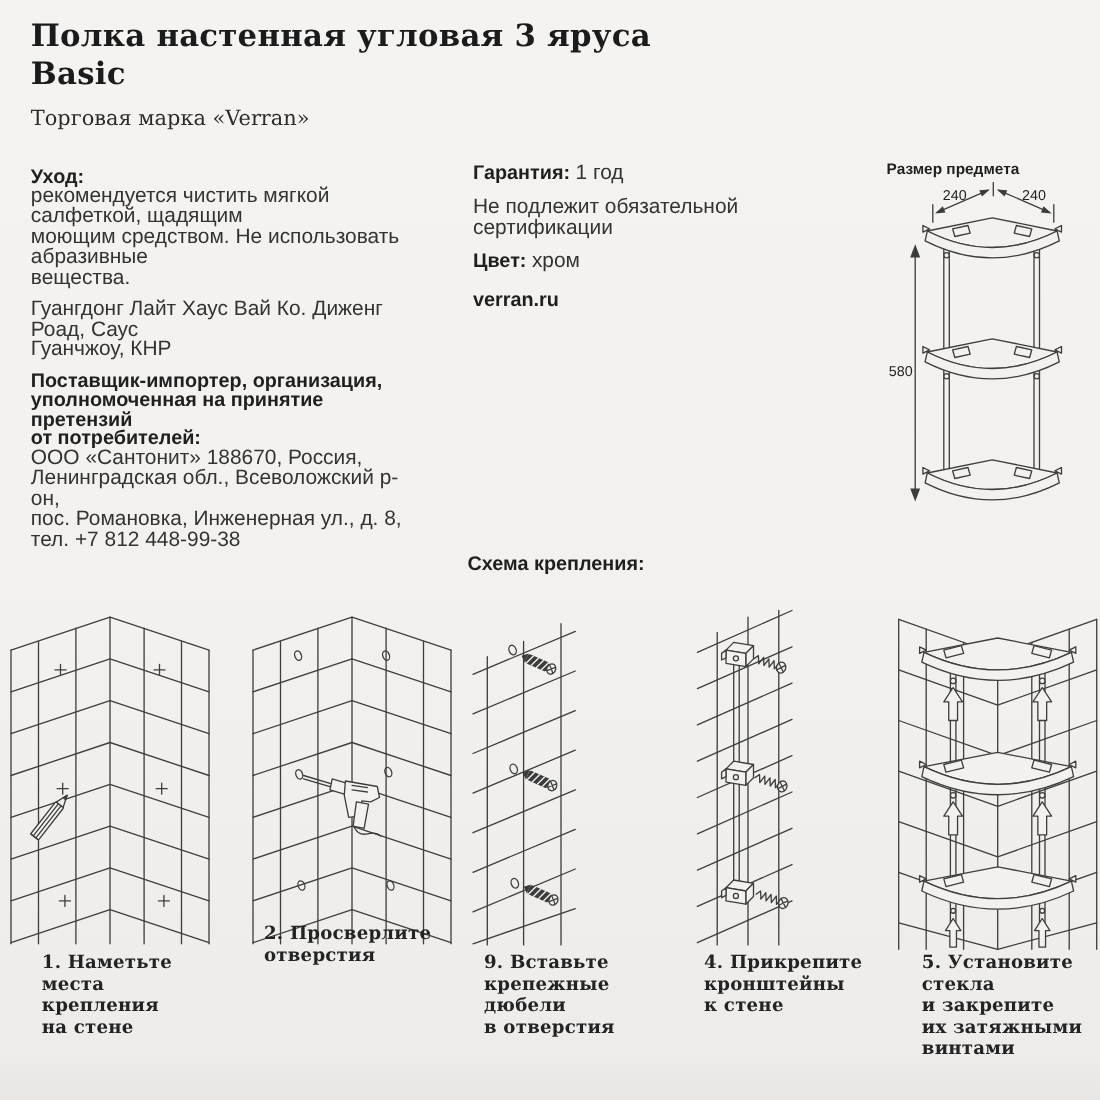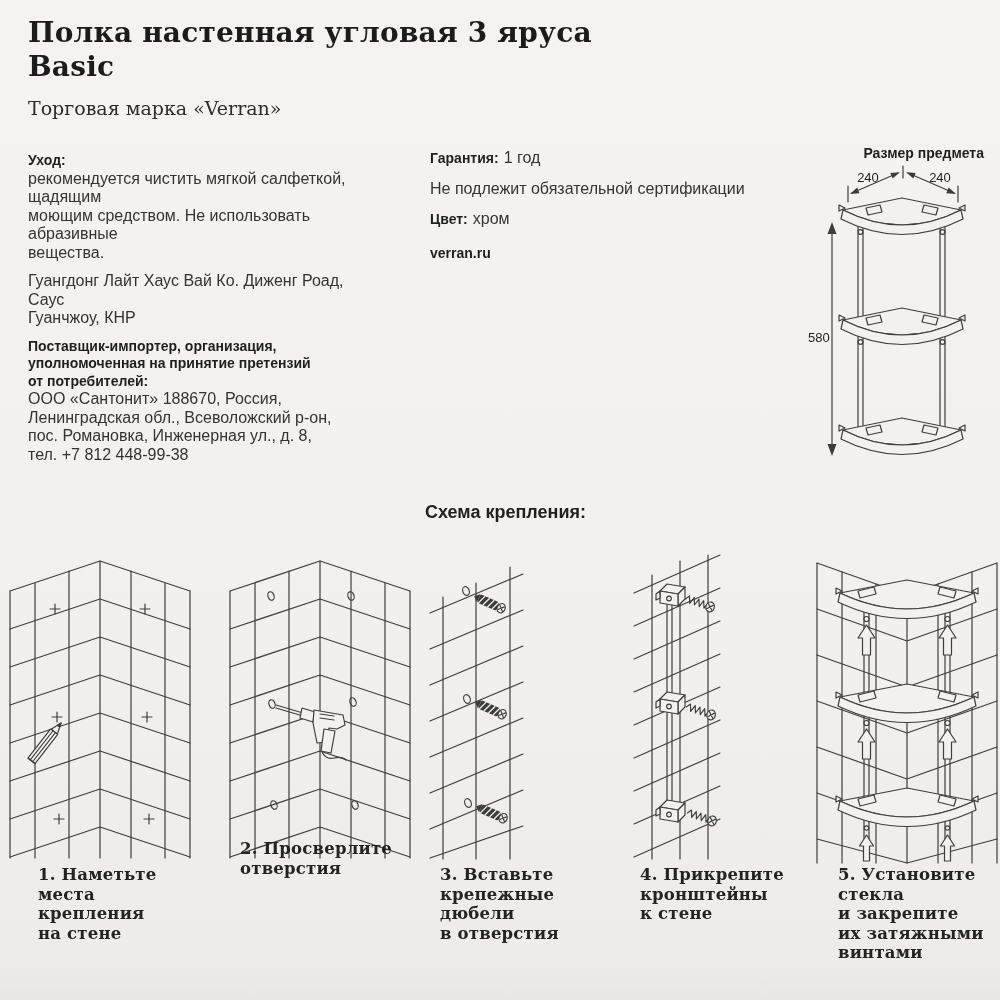--- a/index.html
+++ b/index.html
@@ -2,26 +2,26 @@
 <html><head>
 <meta charset="utf-8">
 <style>
   html,body{margin:0;padding:0;background:#e8e7e5}
   .sheet{position:relative;width:1000px;height:1000px;overflow:hidden;
     background:linear-gradient(180deg,#f4f3f1 0%,#f2f1ee 55%,#edecea 96%,#e7e6e4 100%);
     font-family:"Liberation Sans",sans-serif;color:#2a2a2a}
   .abs{position:absolute}
   .title{font:700 28px/34px "DejaVu Serif",serif;color:#1b1b1b;white-space:pre-line;letter-spacing:.2px}
   .subtitle{font:400 19px/24px "DejaVu Serif",serif;color:#2b2b2b;margin-top:12px}
-  .lbl{font-weight:700;font-size:14px;line-height:17.5px;color:#1f1f1f;white-space:pre-line}
-  .txt{font-size:16px;line-height:18.5px;color:#333;white-space:pre-line}
+  .lbl{font-weight:700;font-size:18px;line-height:17.5px;color:#1f1f1f;white-space:pre-line}
+  .txt{font-size:19px;line-height:18.5px;color:#333;white-space:pre-line}
   .block{margin-bottom:10px}
   .mid-row{margin-bottom:12px}
   .inline-val{margin-left:5px;font-weight:400}
-  .dim-heading{font-weight:700;font-size:14px;color:#1f1f1f;text-align:right}
+  .dim-heading{font-weight:700;font-size:14px;color:#1f1f1f;text-align:left}
   .scheme-heading{font-weight:700;font-size:18px;color:#1f1f1f}
   .caption{font:700 16.5px/19.5px "DejaVu Serif",serif;color:#232323;white-space:pre-line;letter-spacing:.2px}
   svg{display:block}
   .ln{stroke:#3e3e3e;stroke-width:1.2;fill:none;stroke-linecap:round;stroke-linejoin:round}
   .lnw{stroke:#3e3e3e;stroke-width:1.2;stroke-linecap:round;stroke-linejoin:round}
   .fillbg{fill:#f2f1ee}
   .dark{fill:#3c3c3c}
   .whitestripe{stroke:#f2f1ee;stroke-width:1.3}
   .svgtxt{font-family:"Liberation Sans",sans-serif;font-size:13px;fill:#1f1f1f}
 </style>
@@ -287,21 +287,21 @@
     <polygon class="lnw fillbg" points="54.5,282 61.5,293 57.5,293 57.5,308 51.5,308 51.5,293 47.5,293"></polygon>
     <polygon class="lnw fillbg" points="135.5,282 142.5,293 138.5,293 138.5,308 132.5,308 132.5,293 128.5,293"></polygon>
   </svg>
 
   <div class="abs caption" style="left:38px;top:865px;width:180px">1. Наметьте
 места
 крепления
 на стене</div>
   <div class="abs caption" style="left:240px;top:839px;width:180px">2. Просверлите
 отверстия</div>
-  <div class="abs caption" style="left:440px;top:865px;width:180px">3. Вставьте
+  <div class="abs caption" style="left:440px;top:865px;width:180px">9. Вставьте
 крепежные
 дюбели
 в отверстия</div>
   <div class="abs caption" style="left:640px;top:865px;width:180px">4. Прикрепите
 кронштейны
 к стене</div>
   <div class="abs caption" style="left:838px;top:865px;width:180px">5. Установите
 стекла
 и закрепите
 их затяжными

